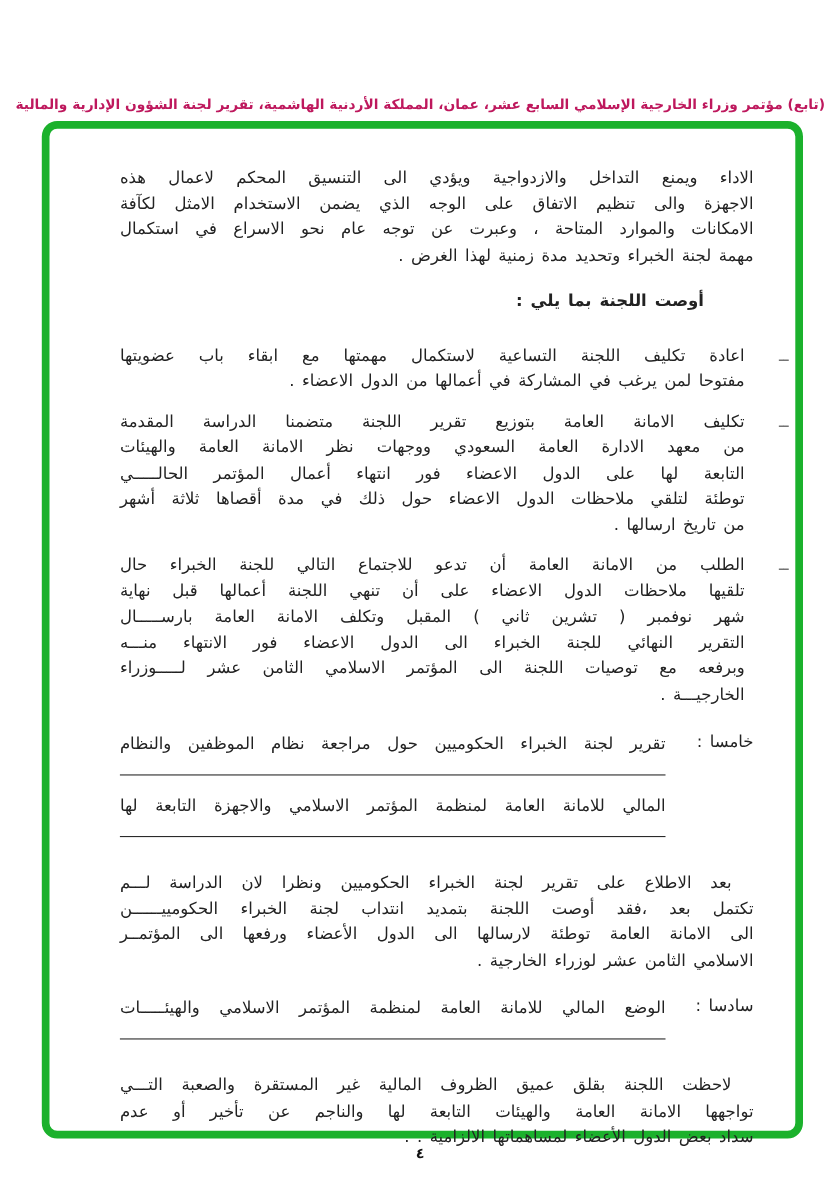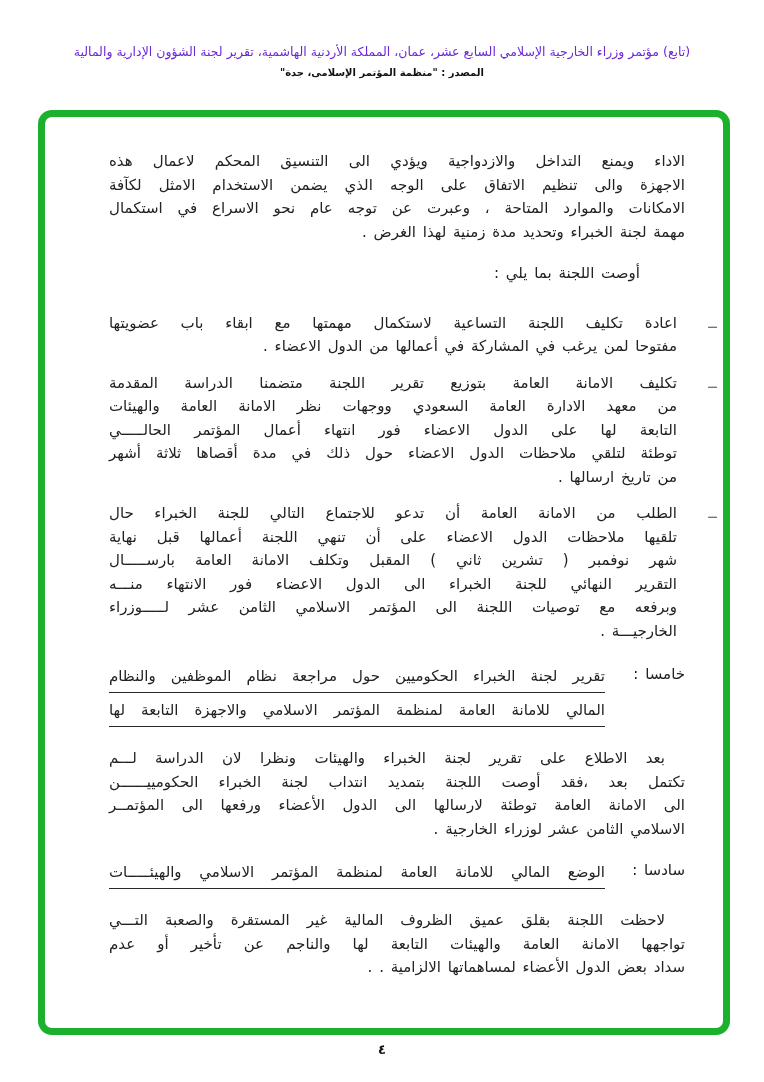--- a/index.html
+++ b/index.html
@@ -6,21 +6,21 @@
   .page {
     position:relative;
     width:764px; height:1082px;
     background:#ffffff;
     font-family:"DejaVu Sans", sans-serif;
     color:#1f1f1f;
     overflow:hidden;
   }
   
   .doc-header { position:absolute; top:44px; left:0; right:0; text-align:center; direction:rtl; }
-  .doc-header .h1 { font-size:12.5px; font-weight:normal; color:#6d28d9; white-space:nowrap; }
+  .doc-header .h1 { font-size:12.5px; font-weight:bold; color:#be185d; white-space:nowrap;margin-top:43px; }
   .doc-header .h2 { font-size:10px; font-weight:bold; color:#111; margin-top:8px; }
 
   
   .frame {
     position:absolute; left:38px; top:110px;
     width:692px; height:925px;
     box-sizing:border-box;
     border:7px solid #1bb12c;
     border-radius:14px;
     background:#ffffff;
@@ -35,32 +35,32 @@
     padding:33px 38px 0 64px;
     font-size:15px;
     line-height:23.5px;
     color:#222;
     word-spacing:2px;
   }
   .line { text-align:right; white-space:nowrap; }
   .line.j { text-align:justify; text-align-last:justify; white-space:normal; }
   .indent1 { padding-right:20px; }
 
-  .intro { margin-top:18px; padding-right:45px; }
+  .intro { margin-top:18px; padding-right:45px;font-weight:bold; }
 
   .bullet { display:flex; margin:13px -32px 0 0; }
   .bullet .marker { flex:0 0 34px; text-align:right; padding-left:6px; color:#737373; }
   .bullet .b-lines { flex:1; min-width:0; }
 
   .section { display:flex; margin-top:20px; }
   .sec-label { flex:0 0 80px; white-space:nowrap; }
   .sec-heading { flex:1; min-width:0; line-height:27px; }
   .hline {
     border-bottom:1.6px solid #2a2a2a;
-    padding-bottom:2px; margin-bottom:4px;
+    padding-bottom:14px; margin-bottom:14px;
   }
   .hline.j { text-align:justify; text-align-last:justify; white-space:normal; }
   .hline-inline { display:inline-block; border-bottom:1.6px solid #2a2a2a; padding-bottom:3px; }
   .center-row { text-align:center; }
   .right-row { text-align:right; }
 
   .sec-para { margin-top:16px; }
 
   .page-number {
     position:absolute; left:0; right:0; top:1042px;
@@ -123,21 +123,21 @@
 
     <div class="section">
       <div class="sec-label">خامسا :</div>
       <div class="sec-heading">
         <div class="hline j">تقرير لجنة الخبراء الحكوميين حول مراجعة نظام الموظفين والنظام</div>
         <div class="hline j">المالي للامانة العامة لمنظمة المؤتمر الاسلامي والاجهزة التابعة لها</div>
       </div>
     </div>
 
     <div class="sec-para">
-      <div class="line j indent1">بعد الاطلاع على تقرير لجنة الخبراء والهيئات ونظرا لان الدراسة لـــم</div>
+      <div class="line j indent1">بعد الاطلاع على تقرير لجنة الخبراء الحكوميين ونظرا لان الدراسة لـــم</div>
       <div class="line j">تكتمل بعد ،فقد أوصت اللجنة بتمديد انتداب لجنة الخبراء الحكومييــــــن</div>
       <div class="line j">الى الامانة العامة توطئة لارسالها الى الدول الأعضاء ورفعها الى المؤتمــر</div>
       <div class="line">الاسلامي الثامن عشر لوزراء الخارجية .</div>
     </div>
 
     <div class="section" style="margin-top:18px;">
       <div class="sec-label">سادسا :</div>
       <div class="sec-heading">
         <div class="hline j">الوضع المالي للامانة العامة لمنظمة المؤتمر الاسلامي والهيئـــــات</div>
       </div>

